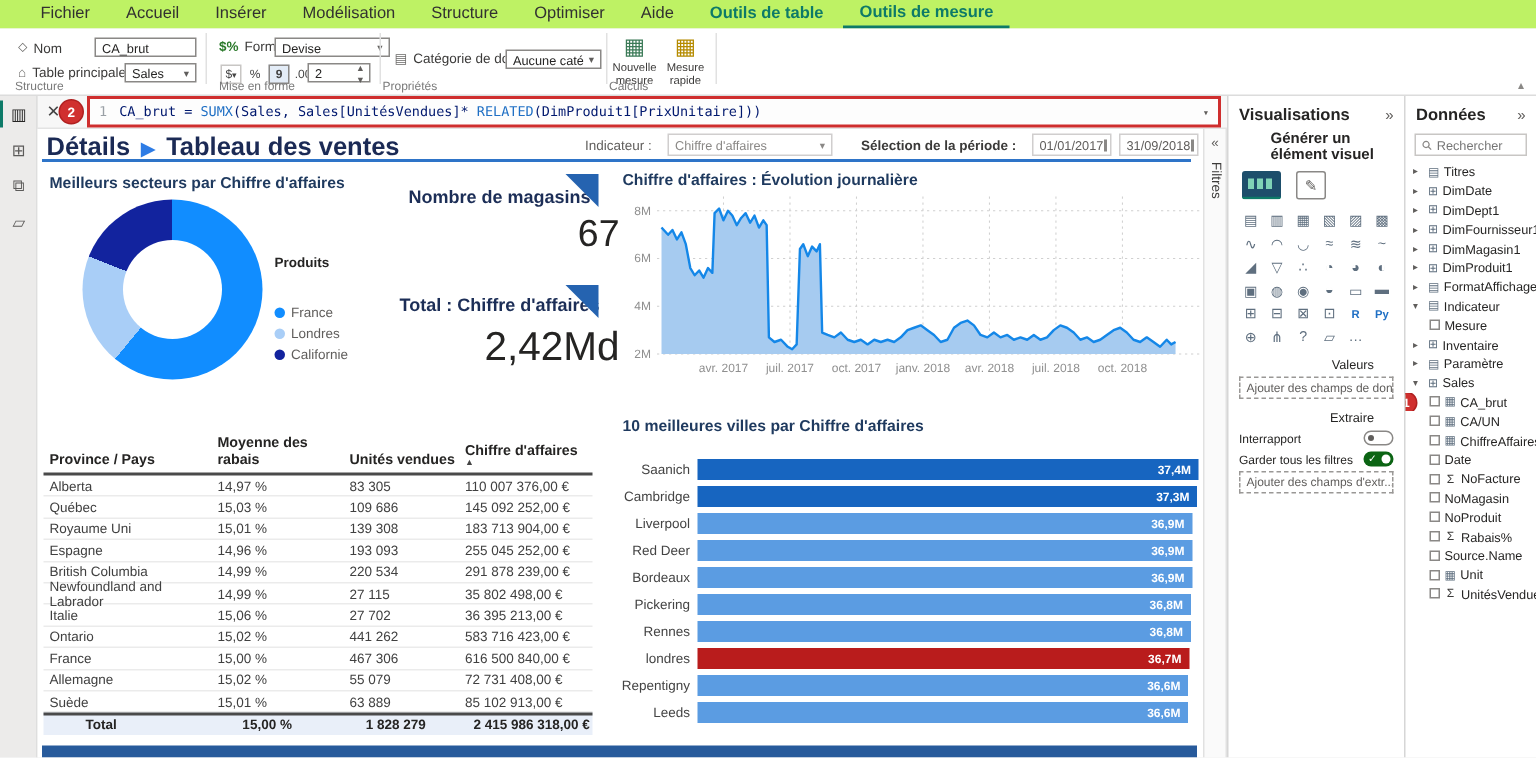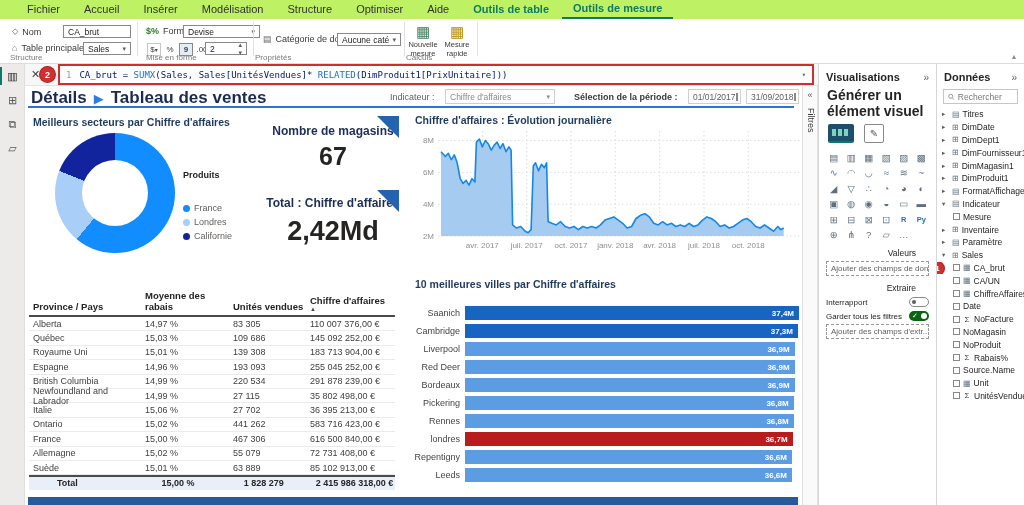--- a/index.html
+++ b/index.html
@@ -58,21 +58,21 @@
   
   .donut { position:absolute; left:30px; top:47px; width:120px; height:120px; border-radius:50%; }
   .donut::after { content:""; position:absolute; inset:27px; background:#fff; border-radius:50%; }
   .legend { position:absolute; left:158px; top:84px; font-size:9px; color:#605e5c; }
   .legend .lg-title { font-weight:700; color:#252423; margin-bottom:21px; }
   .lg-item { display:flex; align-items:center; gap:4px; height:14px; }
   .lg-dot { width:7px; height:7px; border-radius:50%; }
 
   
   .kpi-label { position:absolute; width:160px; text-align:center; font-size:12px; font-weight:700; color:#1c2e57; }
-  .kpi-value { position:absolute; width:160px; text-align:center; font-weight:700; color:#252423; }
+  .kpi-value { position:absolute; width:160px; text-align:right; font-weight:400; color:#252423; }
   .kpi-tri { position:absolute; width:0; height:0; border-top:22px solid #2563b0; border-left:22px solid transparent; }
 
   
   .line-chart { position:absolute; left:385px; top:40px; }
 
   
   .tbl { position:absolute; left:4px; top:201px; width:366px; font-size:9px; color:#404040; border-collapse:collapse; }
   .tbl-hrow { display:flex; border-bottom:2px solid #4a4a4a; padding:3px 0 3px; font-weight:700; color:#252423; font-size:9.5px; align-items:flex-end; }
   .tbl-row { display:flex; border-bottom:1px solid #ebebeb; height:14.4px; align-items:center; }
   .tbl-row.total { background:#e9eff9; font-weight:700; border-top:2px solid #4a4a4a; border-bottom:none; color:#252423;padding-left:24px; }
@@ -94,21 +94,21 @@
   .filters-rail { position:absolute; left:802px; top:86px; width:16px; height:419px; background:#fafafa; border-left:1px solid #e1e1e1; border-right:1px solid #e1e1e1; }
   .filters-rail .exp { font-size:9px; color:#605e5c; display:block; text-align:center; margin-top:4px; }
   .filters-rail .vtxt { writing-mode:vertical-rl; font-size:9px; color:#3b3a39; margin:8px 0 0 3px; }
 
   
   .panel { position:absolute; top:64px; bottom:0; background:#fff; border-left:1px solid #d6d6d6; }
   .viz-panel { left:818px; width:118px; }
   .data-panel { left:936px; width:88px; }
   .panel-hdr { display:flex; justify-content:space-between; align-items:center; padding:7px 7px 4px; font-size:11px; font-weight:700; color:#252423;text-align:right; }
   .panel-hdr .dbl { font-weight:400; color:#605e5c; font-size:10px; }
-  .viz-sub { padding:0 8px; font-size:14px; font-weight:700; color:#252423; }
+  .viz-sub { padding:0 8px; font-size:10px; font-weight:700; color:#252423;margin-left:20px; }
   .viz-modes { display:flex; gap:10px; padding:5px 9px 3px; align-items:flex-end; }
   .mode-build { width:26px; height:19px; background:#1d4e6b; border-radius:2px; position:relative; border-bottom:2px solid #0d7a68; }
   .mode-build::after { content:""; position:absolute; left:4px; right:4px; bottom:5px; height:7px;
      background:linear-gradient(90deg,#7fd3b6 0 4px,transparent 4px 6px,#7fd3b6 6px 10px,transparent 10px 12px,#7fd3b6 12px 16px,transparent 16px); }
   .mode-format { width:20px; height:19px; border:1px solid #8a8886; border-radius:2px; color:#605e5c; font-size:10px; display:flex; align-items:center; justify-content:center; background:#fff; }
   .viz-grid { display:grid; grid-template-columns:repeat(6,1fr); padding:4px 6px 2px; row-gap:1px; }
   .viz-ic { height:14.5px; display:flex; align-items:center; justify-content:center; font-size:9.5px; color:#5f6f7f; }
   .viz-ic.txt { font-size:7.5px; font-weight:700; color:#1f6fc4; }
   .sec-label { padding:4px 20px 2px; font-size:8.5px; color:#252423;text-align:right; }
   .dash-box { margin:1px 7px 3px; border:1px dashed #9a9896; height:15px; display:flex; align-items:center; padding:0 4px; font-size:8px; color:#605e5c; white-space:nowrap; overflow:hidden; }

